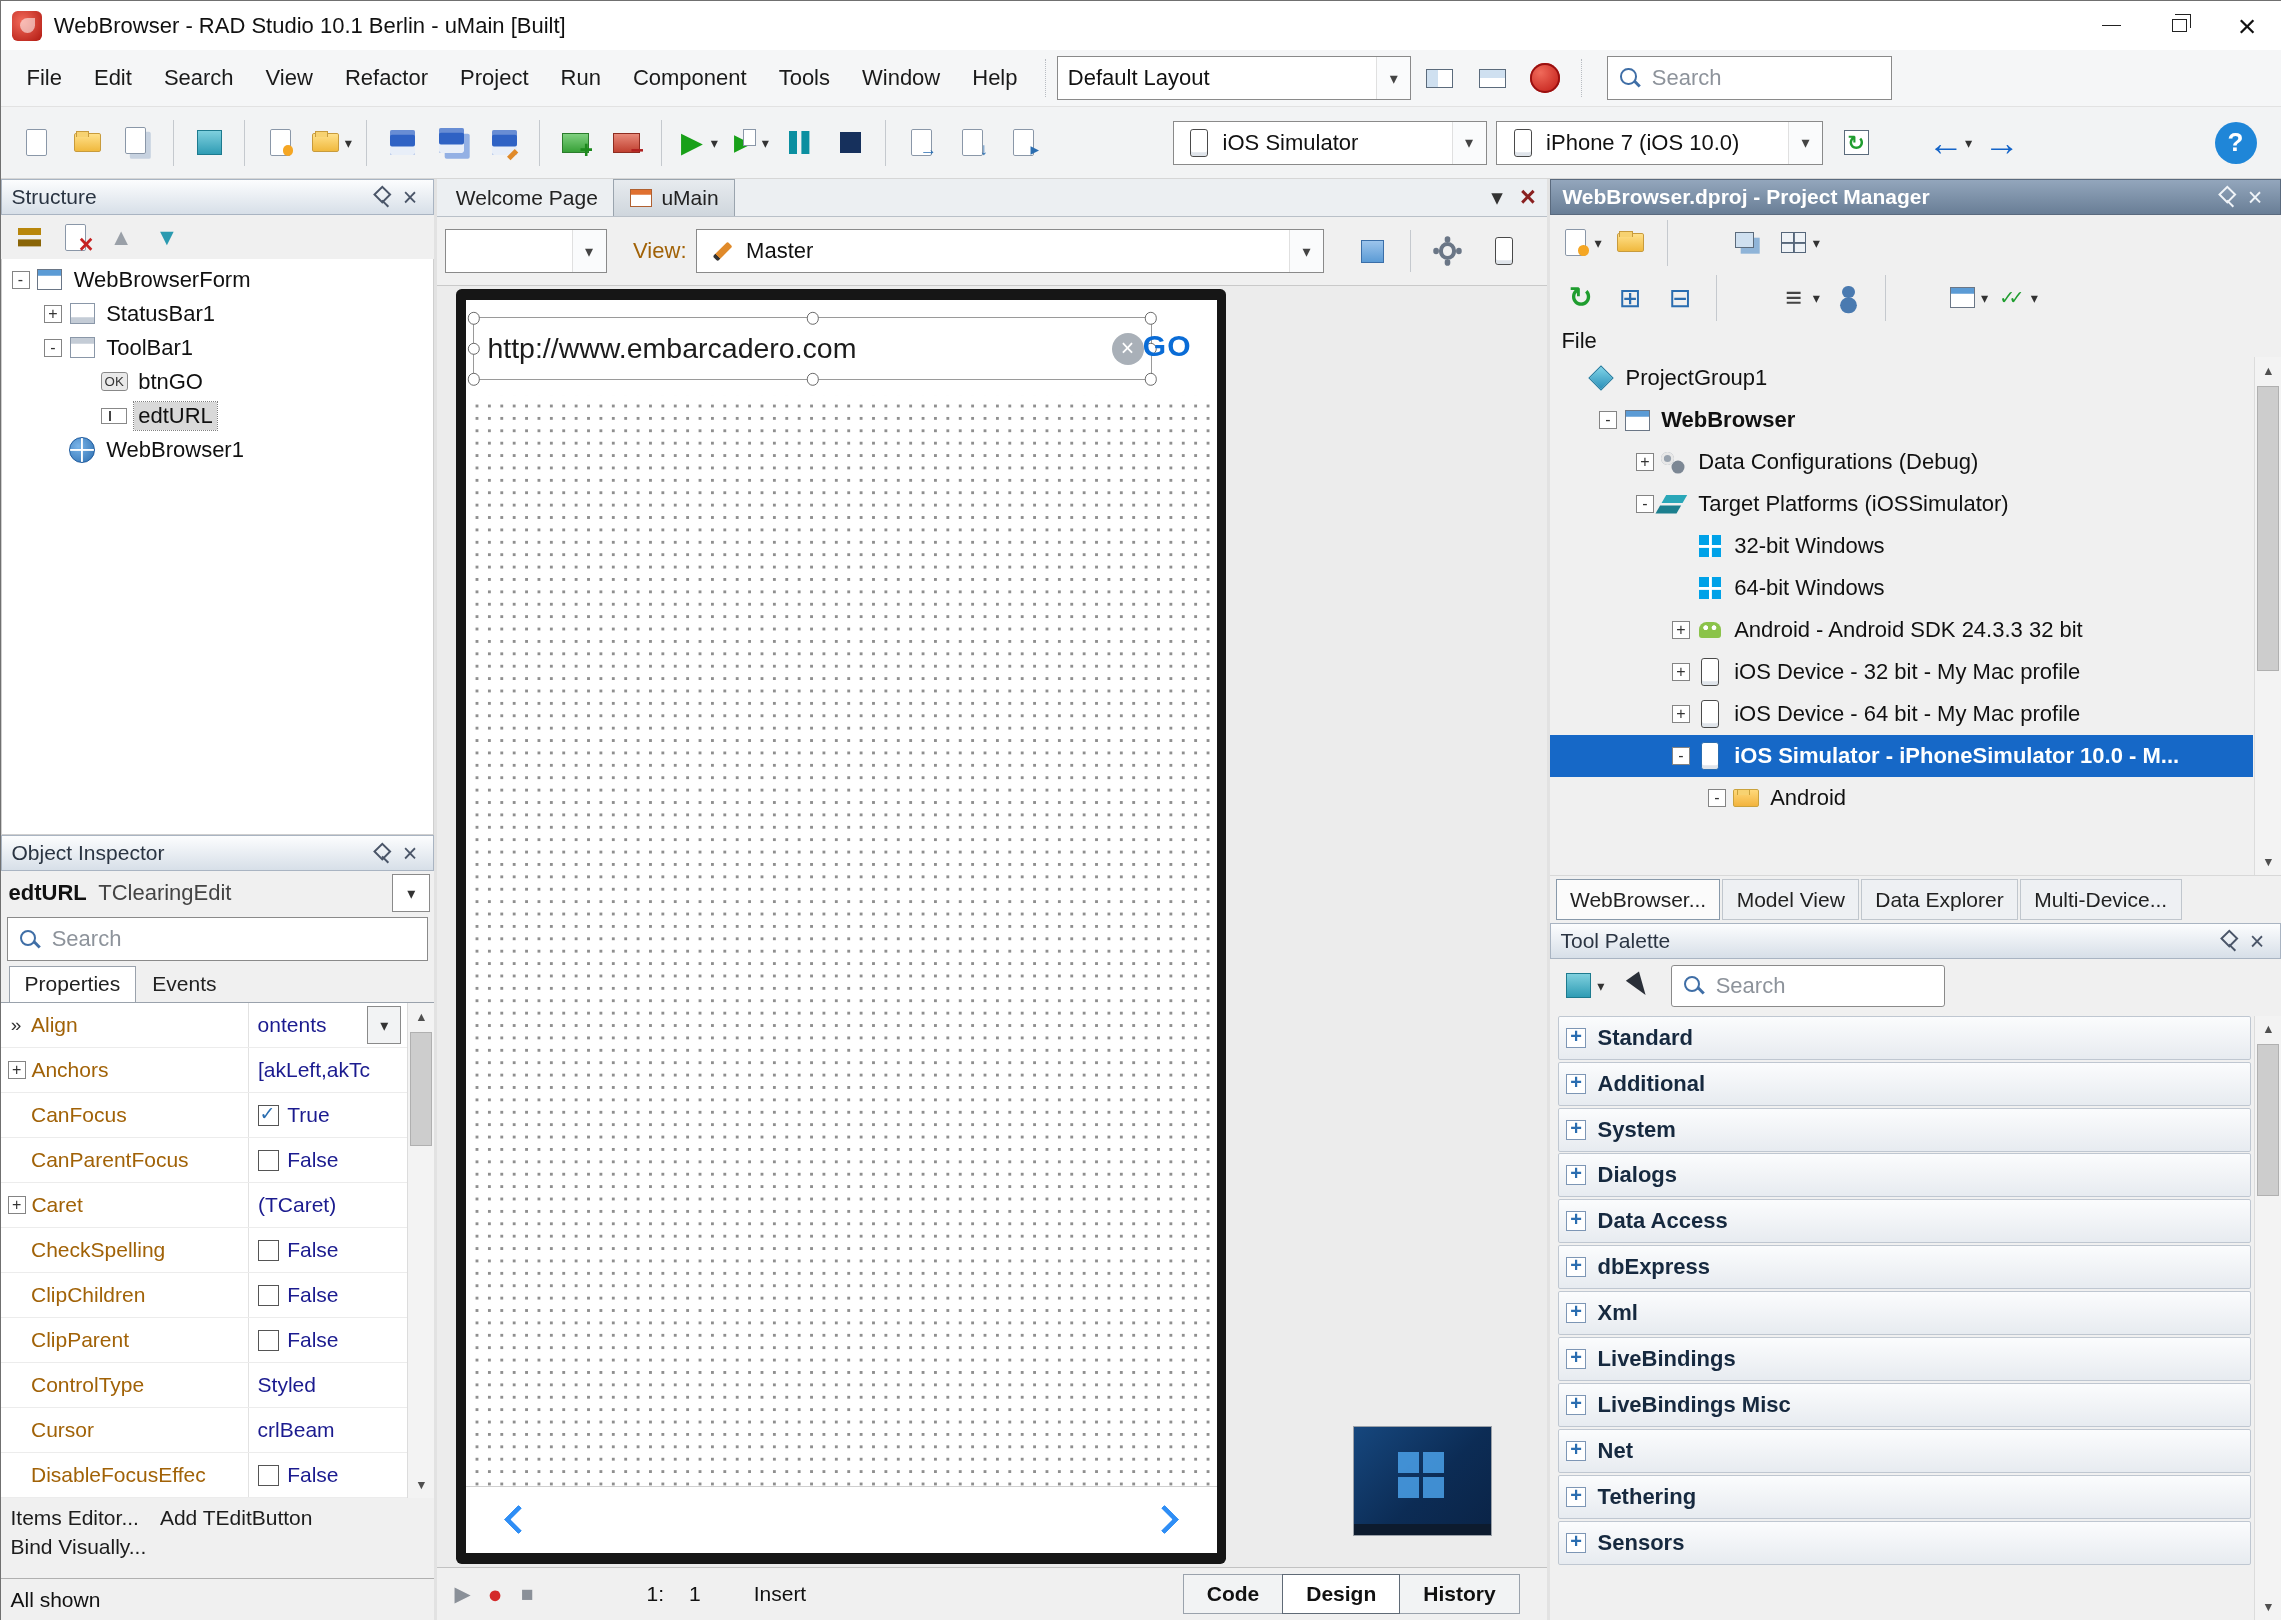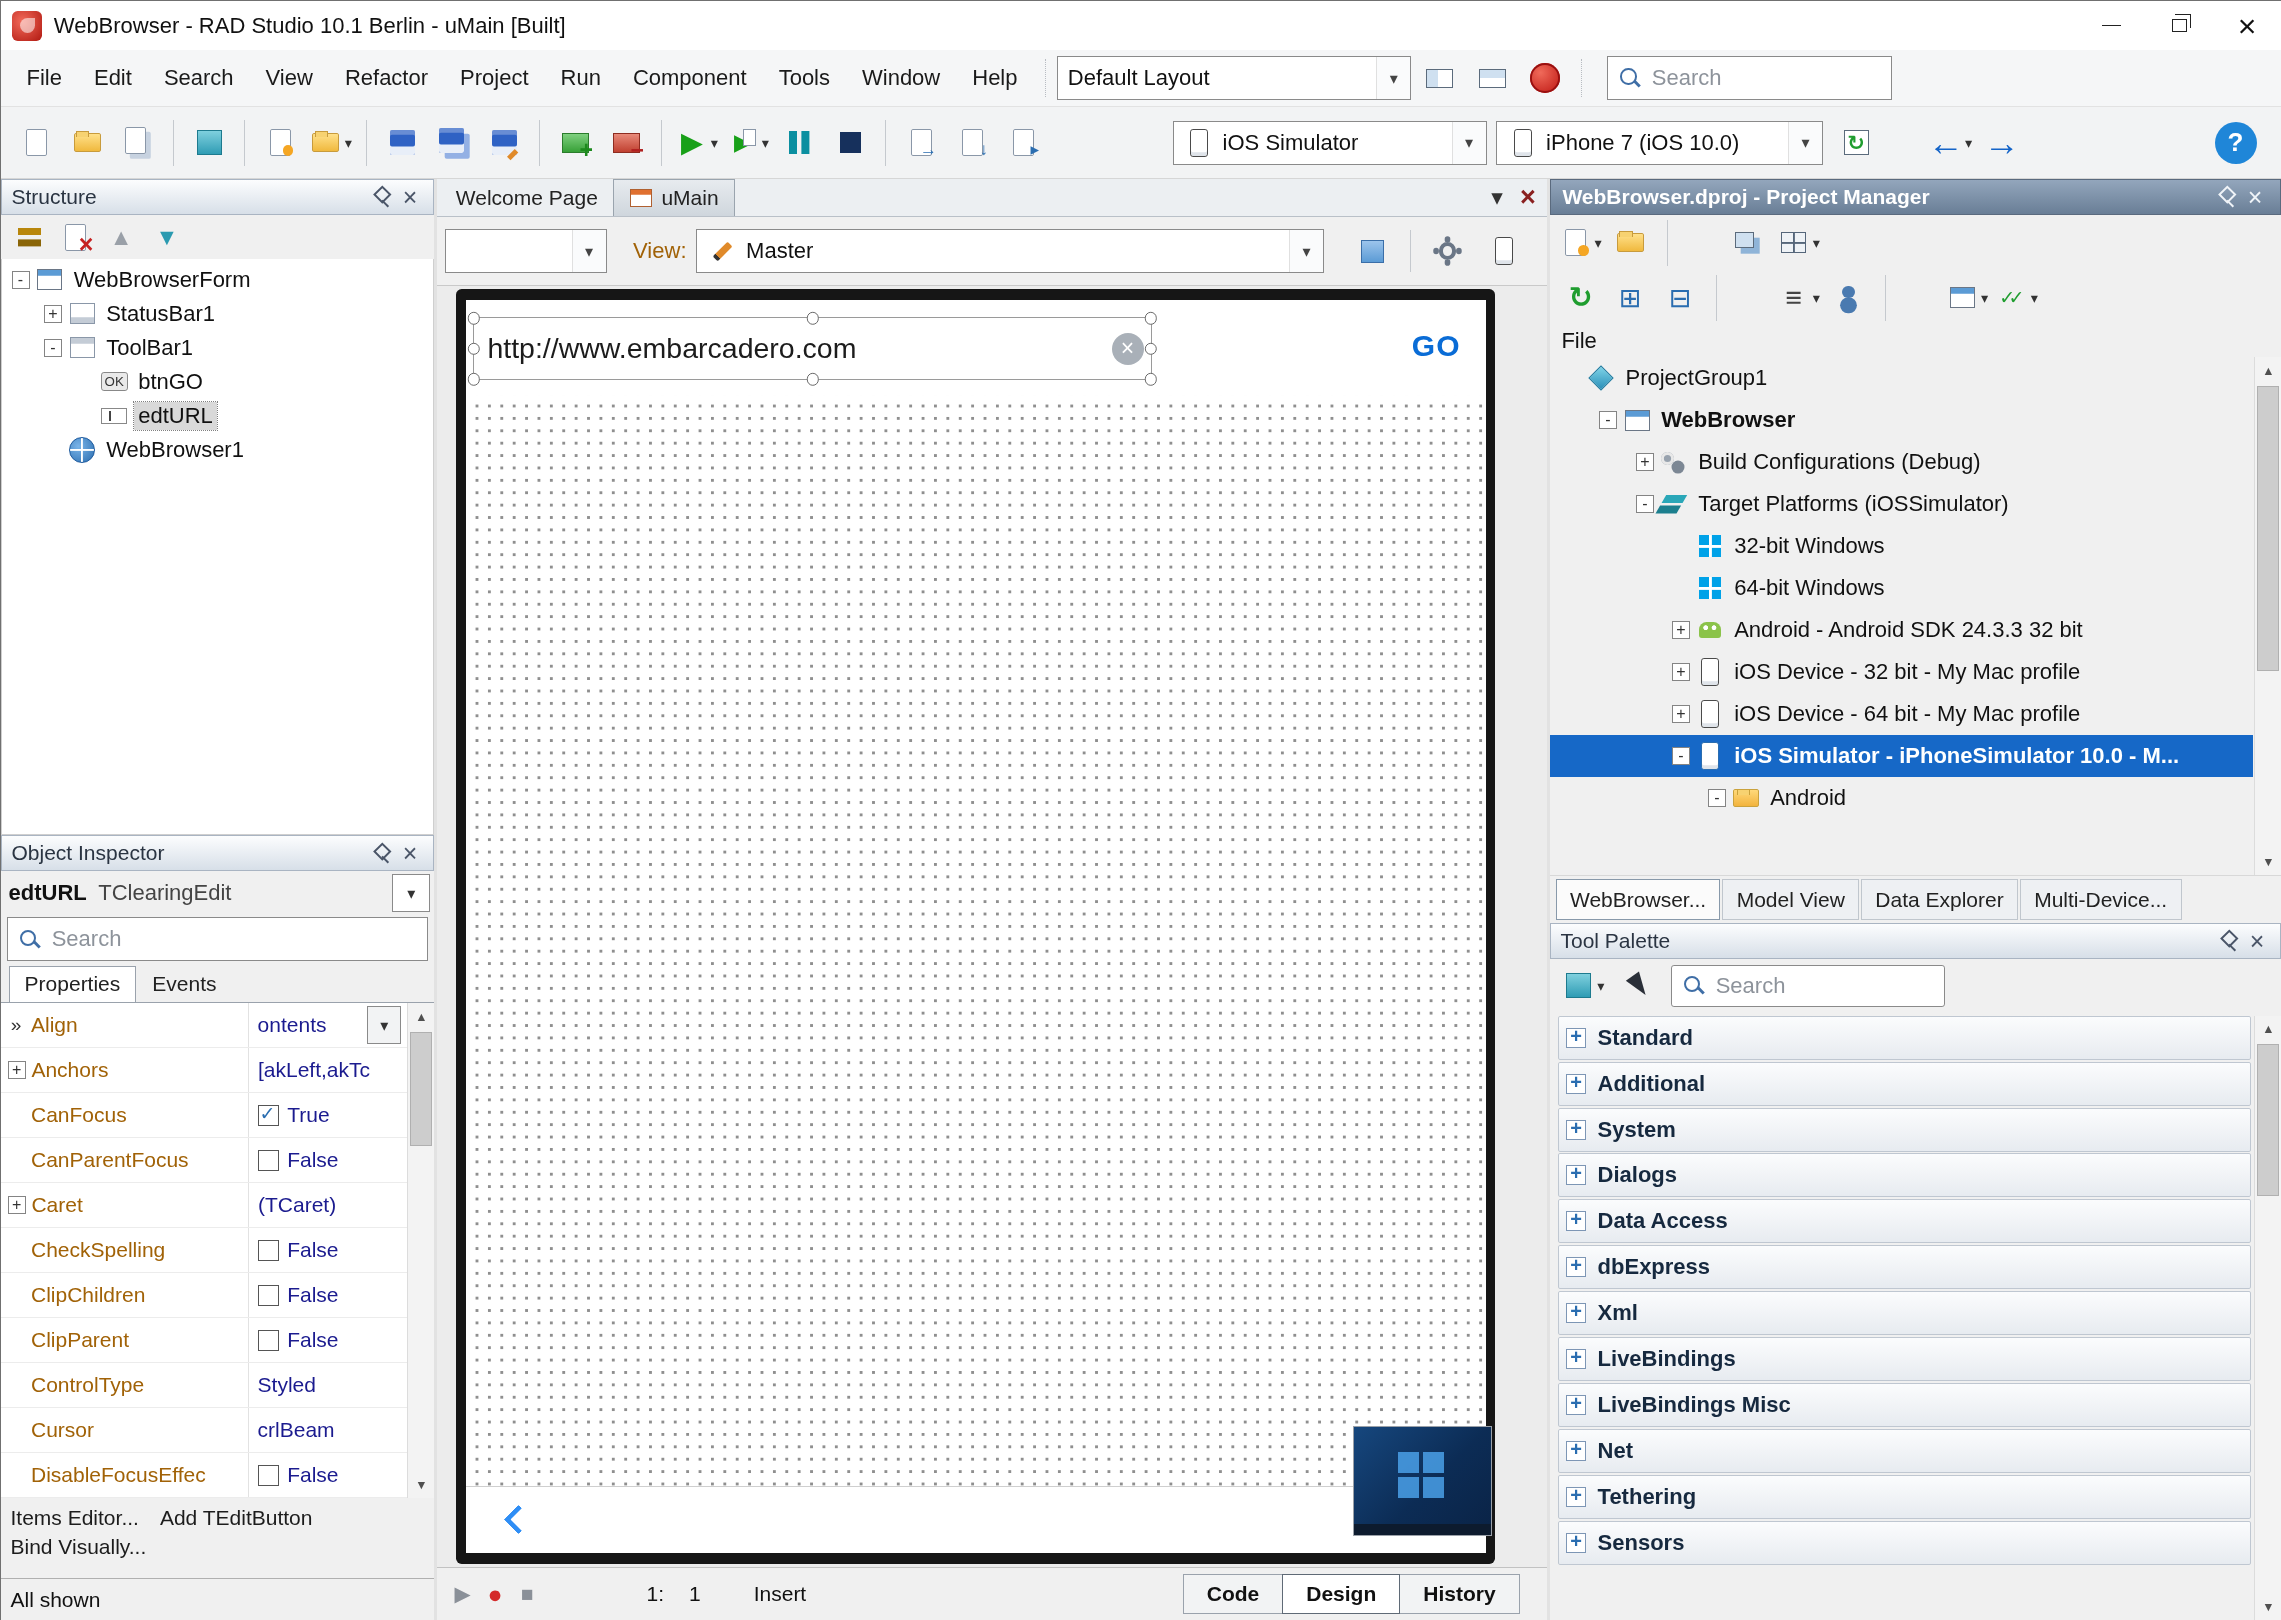--- a/index.html
+++ b/index.html
@@ -196,21 +196,21 @@
   .tabicon.show{display:inline-flex;}
   .etab-right{margin-left:auto;display:flex;align-items:center;padding-right:5.7px;gap:3.8px;}
   .etab-right .glyph{width:27px;height:27px;}
   .designer-toolbar{height:69px;background:#f0f0f0;border-bottom:1px solid #c9c9c9;display:flex;align-items:center;padding:0 7.6px;gap:9.5px;flex:none;}
   .empty-combo{width:162px;}
   .view-label{font-size:22px;color:#a16207;margin-left:17px;}
   .master-combo{width:628px;}
   .dt-right{margin-left:auto;display:flex;align-items:center;gap:5.7px;padding-right:9.5px;}
   .dt-sep{border-left:1px solid #c5c9ce;height:42px;margin:0 5.7px;}
   .design-surface{flex:1;position:relative;background:#ececec;min-height:0;overflow:hidden;}
-  .phone{position:absolute;left:19px;top:2.9px;bottom:2.9px;width:1039px;background:#161616;border-radius:5.7px;padding:11.4px 9.5px;}
+  .phone{position:absolute;left:19px;top:2.9px;bottom:2.9px;width:770px;background:#161616;border-radius:5.7px;padding:11.4px 9.5px;}
   .screen{position:relative;width:100%;height:100%;background:#f0f0f0;overflow:visible;}
   .grid-area{position:absolute;left:0;right:0;top:95px;bottom:67px;background:#fff;
     background-image:radial-gradient(circle,#8f8f8f 1.6px,transparent 1.9px);background-size:12.4px 12.4px;background-position:4.8px 4.8px;}
   .screen-top{position:absolute;left:0;right:0;top:0;height:95px;background:#fff;}
   .url-row{position:absolute;left:7.6px;top:17px;width:679px;height:63px;border:1.9px solid #9a9a9a;background:#fff;display:flex;align-items:center;padding:0 49px 0 13.3px;z-index:2;}
   .url-text{font-size:28.5px;color:#1c1c1c;white-space:nowrap;overflow:hidden;}
   .clear-btn{position:absolute;right:7.6px;top:50%;transform:translateY(-50%);width:32px;height:32px;border-radius:50%;background:#a9b0b8;color:#fff;display:flex;align-items:center;justify-content:center;font-size:23px;line-height:1;}
   .handle{position:absolute;width:12.4px;height:12.4px;border:1.9px solid #6a6a6a;background:#fff;border-radius:50%;transform:translate(-50%,-50%);z-index:3;}
   .go-btn{position:absolute;right:25px;top:28.5px;font-size:30px;font-weight:bold;color:#0a6cd6;letter-spacing:1px;z-index:2;}
   .phone-nav{position:absolute;left:0;right:0;bottom:0;height:67px;background:#fff;border-top:1px solid #cfcfcf;display:flex;align-items:center;justify-content:space-between;padding:0 42px;}
@@ -859,21 +859,21 @@
 
             <div class="tree-row bold" style="padding-left: 49px;">
               <span class="expander">-</span>
               <span class="glyph ic-project-icon"></span>
               <span class="tree-label">WebBrowser</span>
             </div>
 
             <div class="tree-row" style="padding-left: 86px;">
               <span class="expander">+</span>
               <span class="glyph ic-build-config-icon"></span>
-              <span class="tree-label">Build Configurations (Debug)</span>
+              <span class="tree-label">Data Configurations (Debug)</span>
             </div>
 
             <div class="tree-row" style="padding-left: 86px;">
               <span class="expander">-</span>
               <span class="glyph ic-platforms-icon"></span>
               <span class="tree-label">Target Platforms (iOSSimulator)</span>
             </div>
 
             <div class="tree-row" style="padding-left: 122px;">
               <span class="expander"></span>

